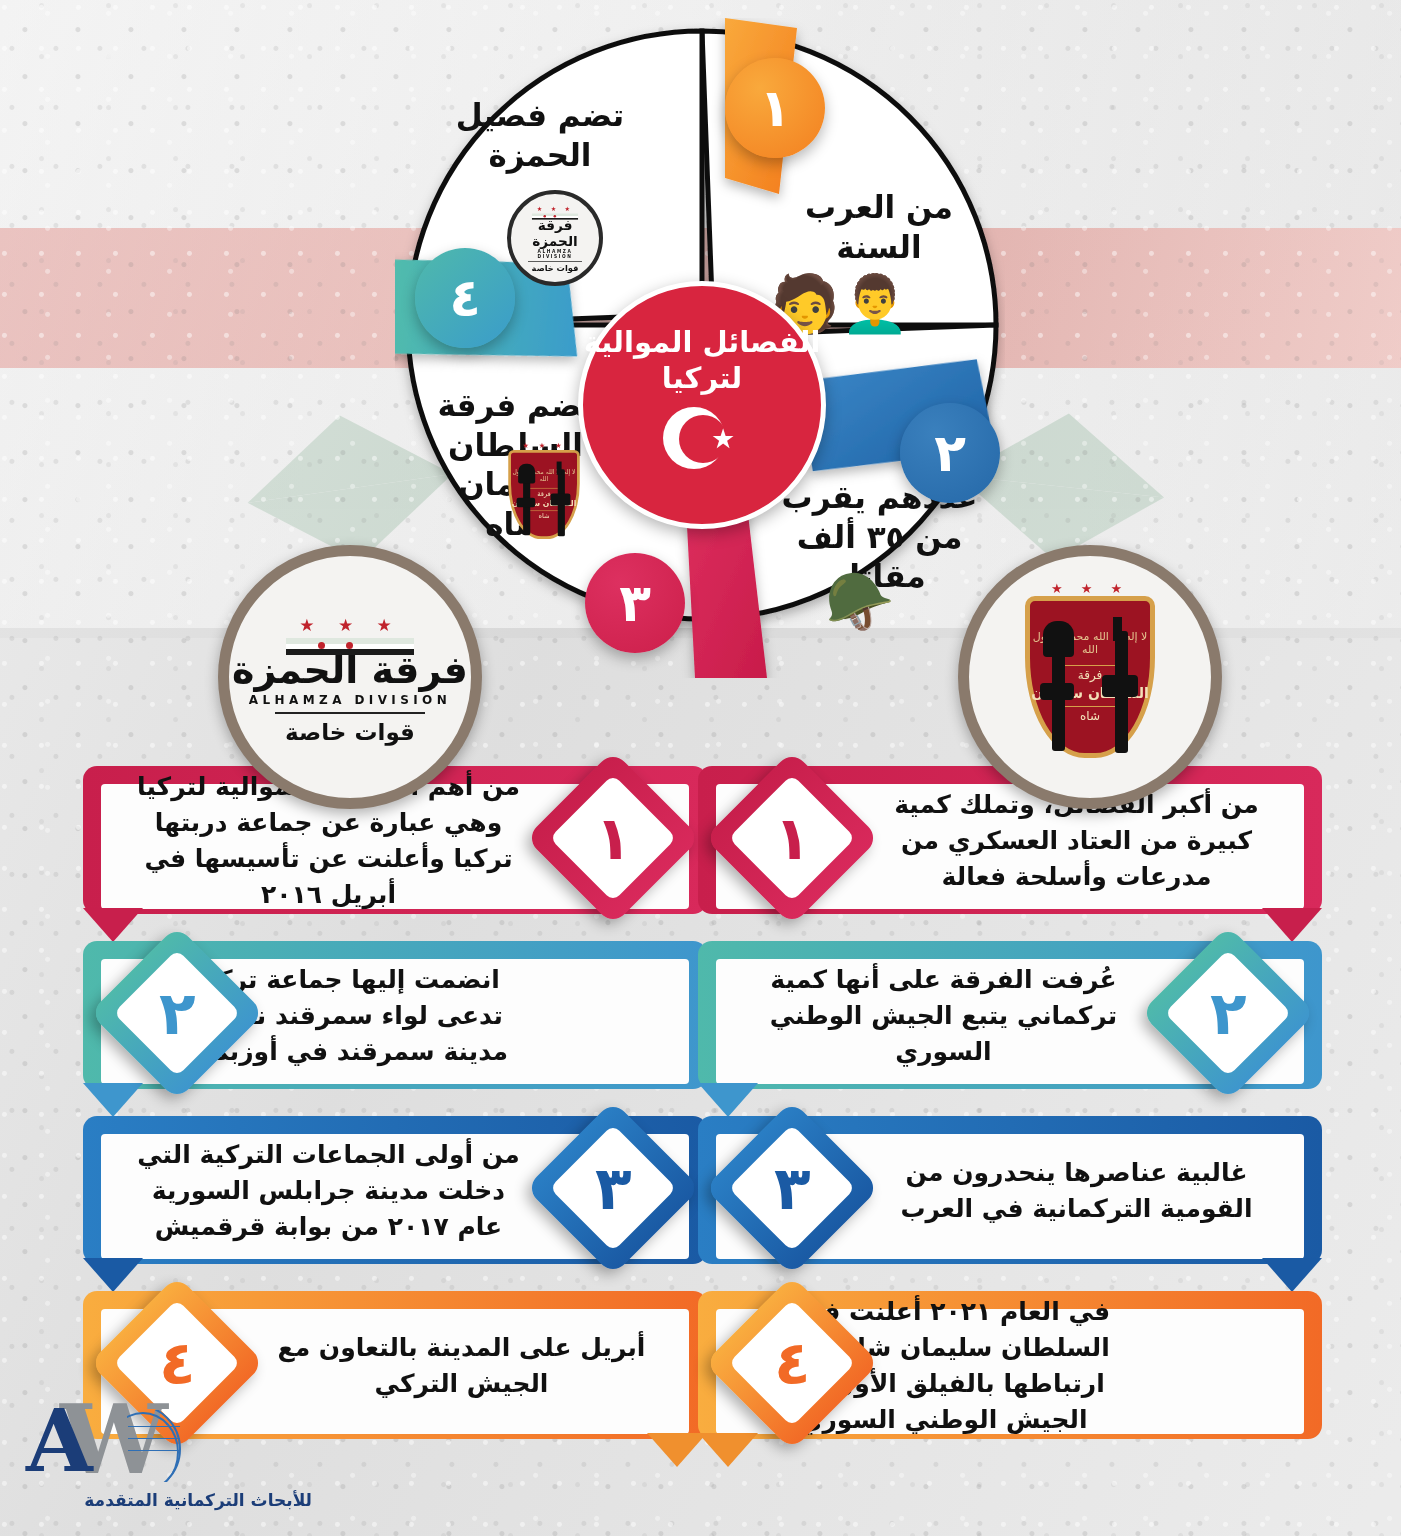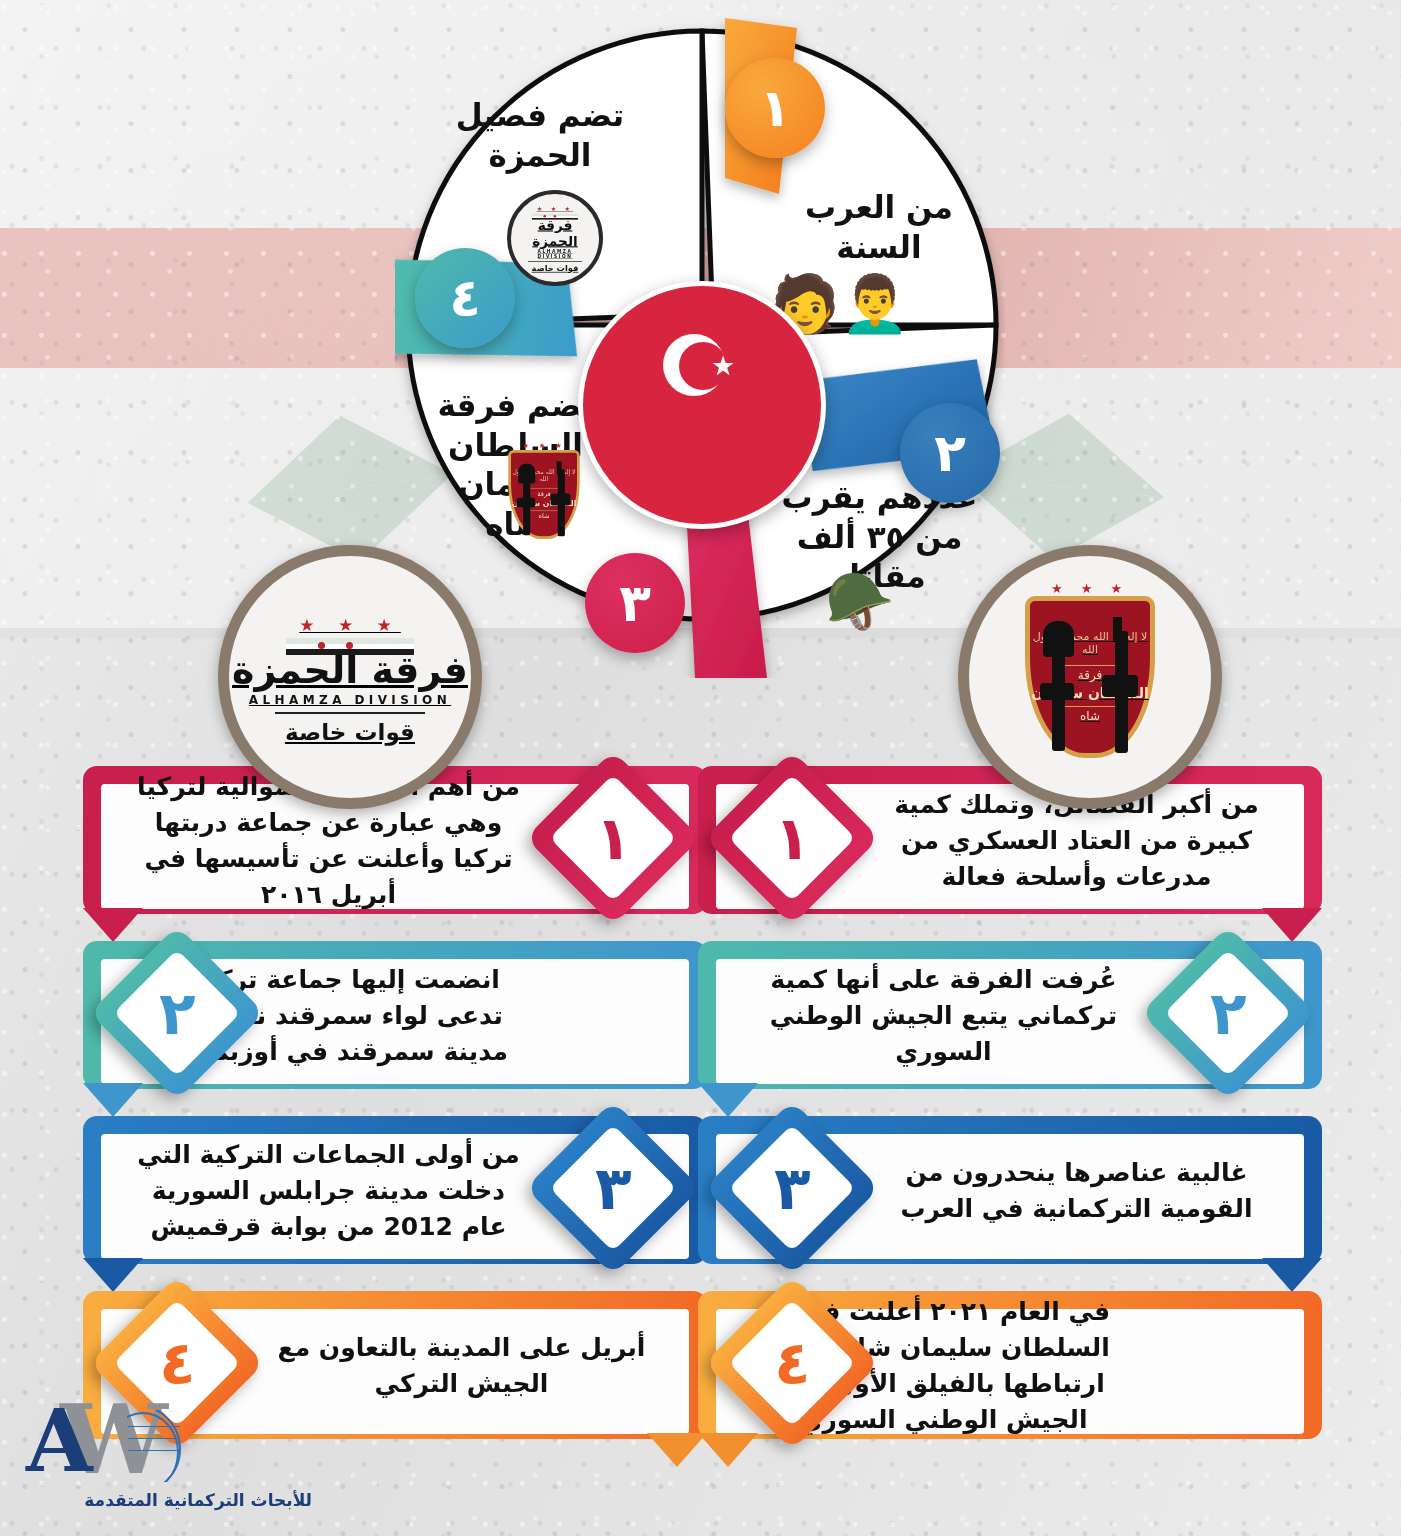--- a/index.html
+++ b/index.html
@@ -68,21 +68,21 @@
   #we-hamza{left:120px;top:172px;width:88px;height:88px;}
   #we-sultan{left:150px;top:432px;width:64px;height:88px;}
 
   .people-ico{position:absolute;font-size:56px;line-height:1;z-index:8;}
   #pi-sunni{right:95px;top:258px;}
   #pi-fighters{right:110px;top:556px;}
 
   
   .badge{position:absolute;border-radius:50%;background:#f4f3f1;
     border:11px solid #8a7a6c;box-shadow:0 5px 14px rgba(0,0,0,.3);z-index:12;
-    display:flex;align-items:center;justify-content:center;overflow:hidden;text-decoration:underline;}
+    display:flex;align-items:center;justify-content:center;overflow:hidden;}
   #badge-left{left:218px;top:545px;width:242px;height:242px;}
   #badge-right{left:958px;top:545px;width:242px;height:242px;}
 
   .hz-wrap{text-align:center;width:100%;padding-top:6px;}
   .hz-stars{color:#c0232c;font-size:17px;letter-spacing:9px;}
   .hz-flagbar{width:128px;height:17px;margin:3px auto 0;
     background:linear-gradient(#dfe8df 0 34%,#fff 34% 67%,#1b1b1b 67% 100%);position:relative;}
   .hz-flagbar:before{content:"";position:absolute;left:32px;top:4px;width:7px;height:7px;
     background:#c0232c;border-radius:50%;box-shadow:28px 0 #c0232c;}
   .hz-name{font-size:38px;font-weight:bold;color:#111;margin-top:-7px;letter-spacing:-1px;}
@@ -248,20 +248,21 @@
 
   <div class="people-ico" id="pi-sunni">👨‍🦱🧑</div>
   <div class="people-ico" id="pi-fighters">🪖</div>
 
   <div class="wheel-num" id="wn-1">١</div>
   <div class="wheel-num" id="wn-2">٢</div>
   <div class="wheel-num" id="wn-3">٣</div>
   <div class="wheel-num" id="wn-4">٤</div>
 
   <div id="hub">
+    <div id="hub-title">الفصائل الموالية لتركيا</div>
     <div id="tr-flag">
       <div class="moon-out"></div>
         <div class="moon-in"></div>
         <div class="tr-star">★</div>
     </div>
   </div>
 </div>
 
 <div class="badge" id="badge-left">
   <div class="hz-wrap">
@@ -311,21 +312,21 @@
       <div class="dia-inner">
           <span class="t2">٢</span>
         </div>
     </div>
   </div>
 
   <div class="step">
     <div class="step-bar c3"></div>
     <div class="step-inner"></div>
     <div class="arrow a3"></div>
-    <div class="step-txt">من أولى الجماعات التركية التي دخلت مدينة جرابلس السورية عام 2012 من بوابة قرقميش</div>
+    <div class="step-txt">من أولى الجماعات التركية التي دخلت مدينة جرابلس السورية عام ٢٠١٧ من بوابة قرقميش</div>
     <div class="step-dia c3">
       <div class="dia-inner">
           <span class="t3">٣</span>
         </div>
     </div>
   </div>
 
   <div class="step">
     <div class="step-bar c4"></div>
     <div class="step-inner"></div>

